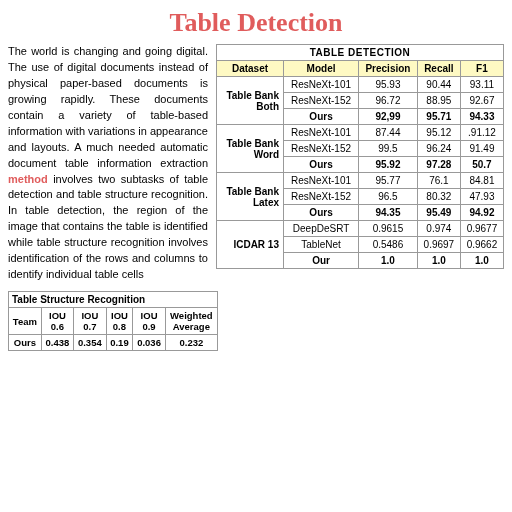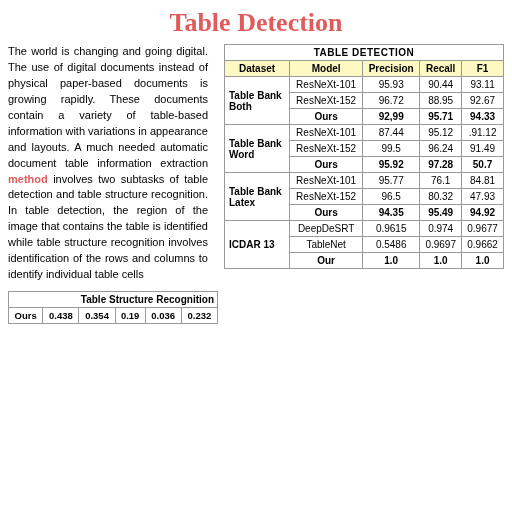--- a/index.html
+++ b/index.html
@@ -14,21 +14,21 @@
     }
     h1 {
       text-align: center;
       color: #e05c5c;
       font-size: 26px;
       font-family: Georgia, serif;
       margin-bottom: 6px;
     }
     .layout {
       display: flex;
-      gap: 16px;
+      gap: 8px;
     }
     .left-col {
       width: 200px;
       flex-shrink: 0;
     }
     .left-text {
       font-size: 11px;
       line-height: 1.45;
       text-align: justify;
       color: #000;
@@ -59,21 +59,21 @@
     }
     .detection-table .header-row th {
       background: #fef9c3;
       font-weight: bold;
     }
     .detection-table .bold-row td {
       font-weight: bold;
     }
     .detection-table .group-label {
       font-weight: bold;
-      text-align: left;
+      text-align: right;
     }
     
     .bottom-section {
       display: flex;
       gap: 8px;
       margin-top: 8px;
     }
     .structure-table-wrapper {
       width: 210px;
       flex-shrink: 0;
@@ -84,21 +84,21 @@
       font-size: 9.5px;
     }
     .structure-table th, .structure-table td {
       border: 1px solid #999;
       padding: 2px 3px;
       text-align: center;
     }
     .structure-table .table-title {
       font-weight: bold;
       font-size: 10px;
-      text-align: right;
+      text-align: left;
       margin-left: 32px;
     }
     .structure-table .bold-row td {
       font-weight: bold;
     }
     .bottom-text {
       flex: 1;
       font-size: 11px;
       line-height: 1.45;
       text-align: justify;
@@ -219,20 +219,28 @@
   </div>
 </div>
 
 <div class="bottom-section">
   <div class="structure-table-wrapper">
     <table class="structure-table">
       <tbody>
           <tr>
         <td colspan="6" class="table-title">Table Structure Recognition</td>
       </tr>
+      <tr>
+        <th>Team</th>
+        <th>IOU<br>0.6</th>
+        <th>IOU<br>0.7</th>
+        <th>IOU<br>0.8</th>
+        <th>IOU<br>0.9</th>
+        <th>Weighted<br>Average</th>
+      </tr>
       <tr class="bold-row">
         <td>Ours</td>
         <td>0.438</td>
         <td>0.354</td>
         <td>0.19</td>
         <td>0.036</td>
         <td>0.232</td>
       </tr>
     </tbody>
       </table>

